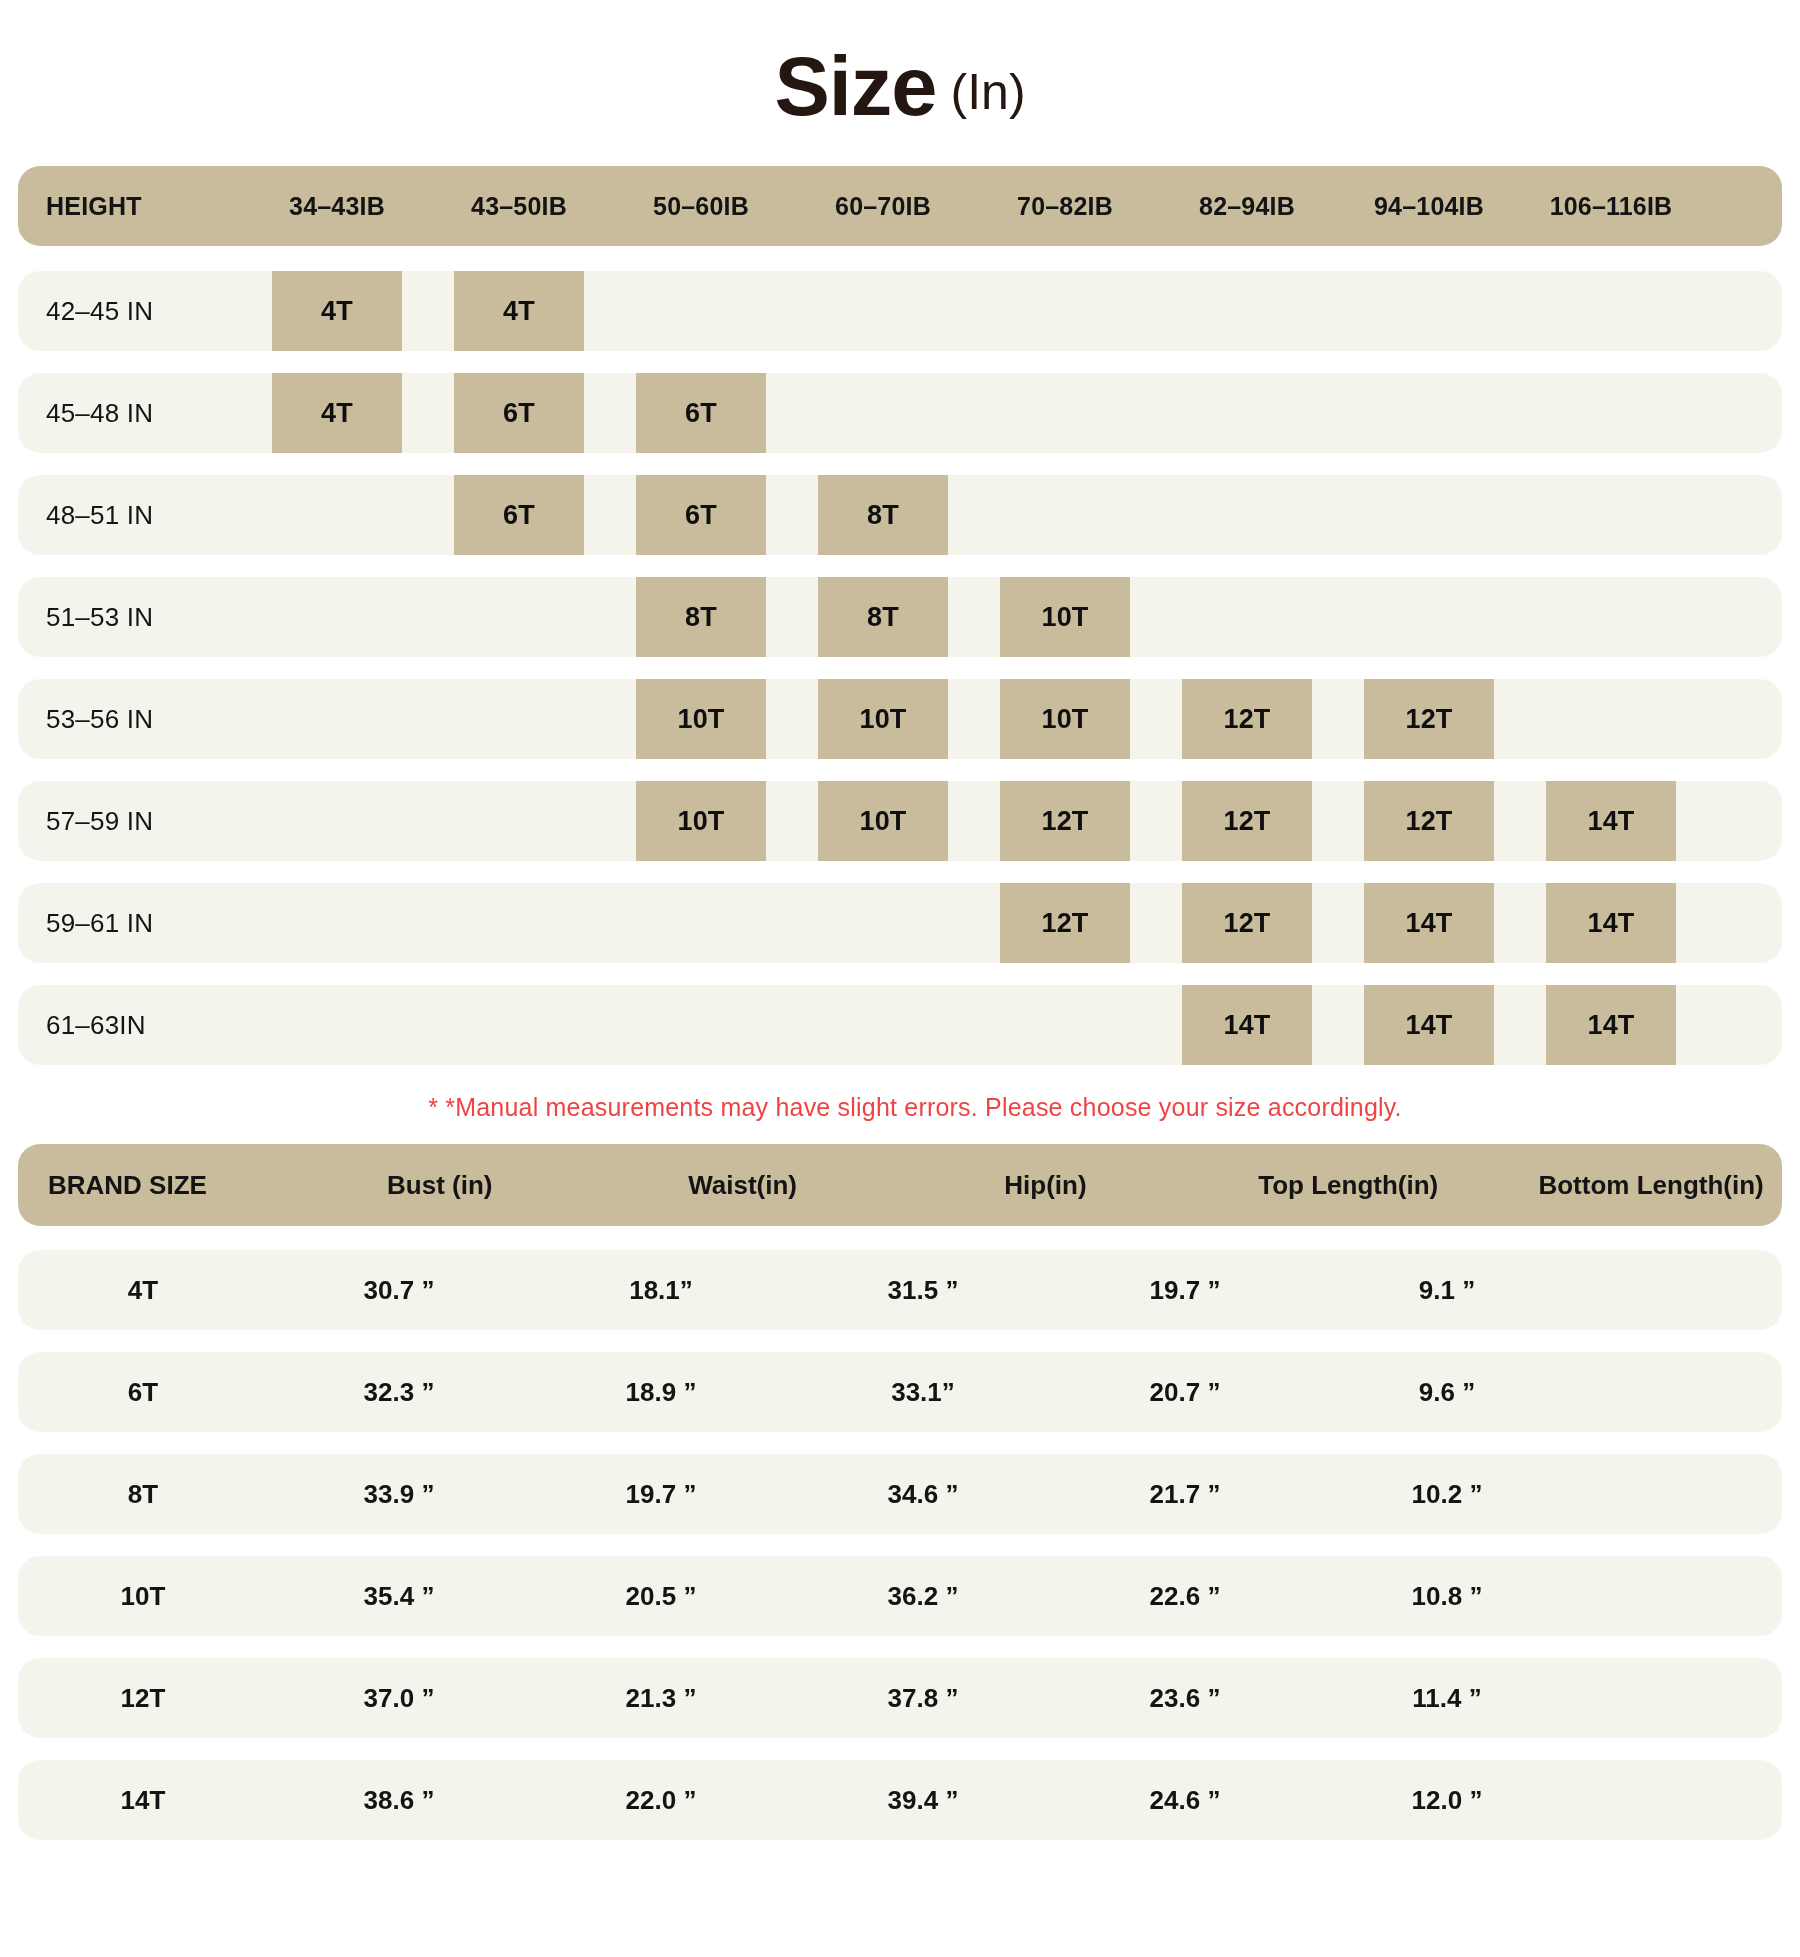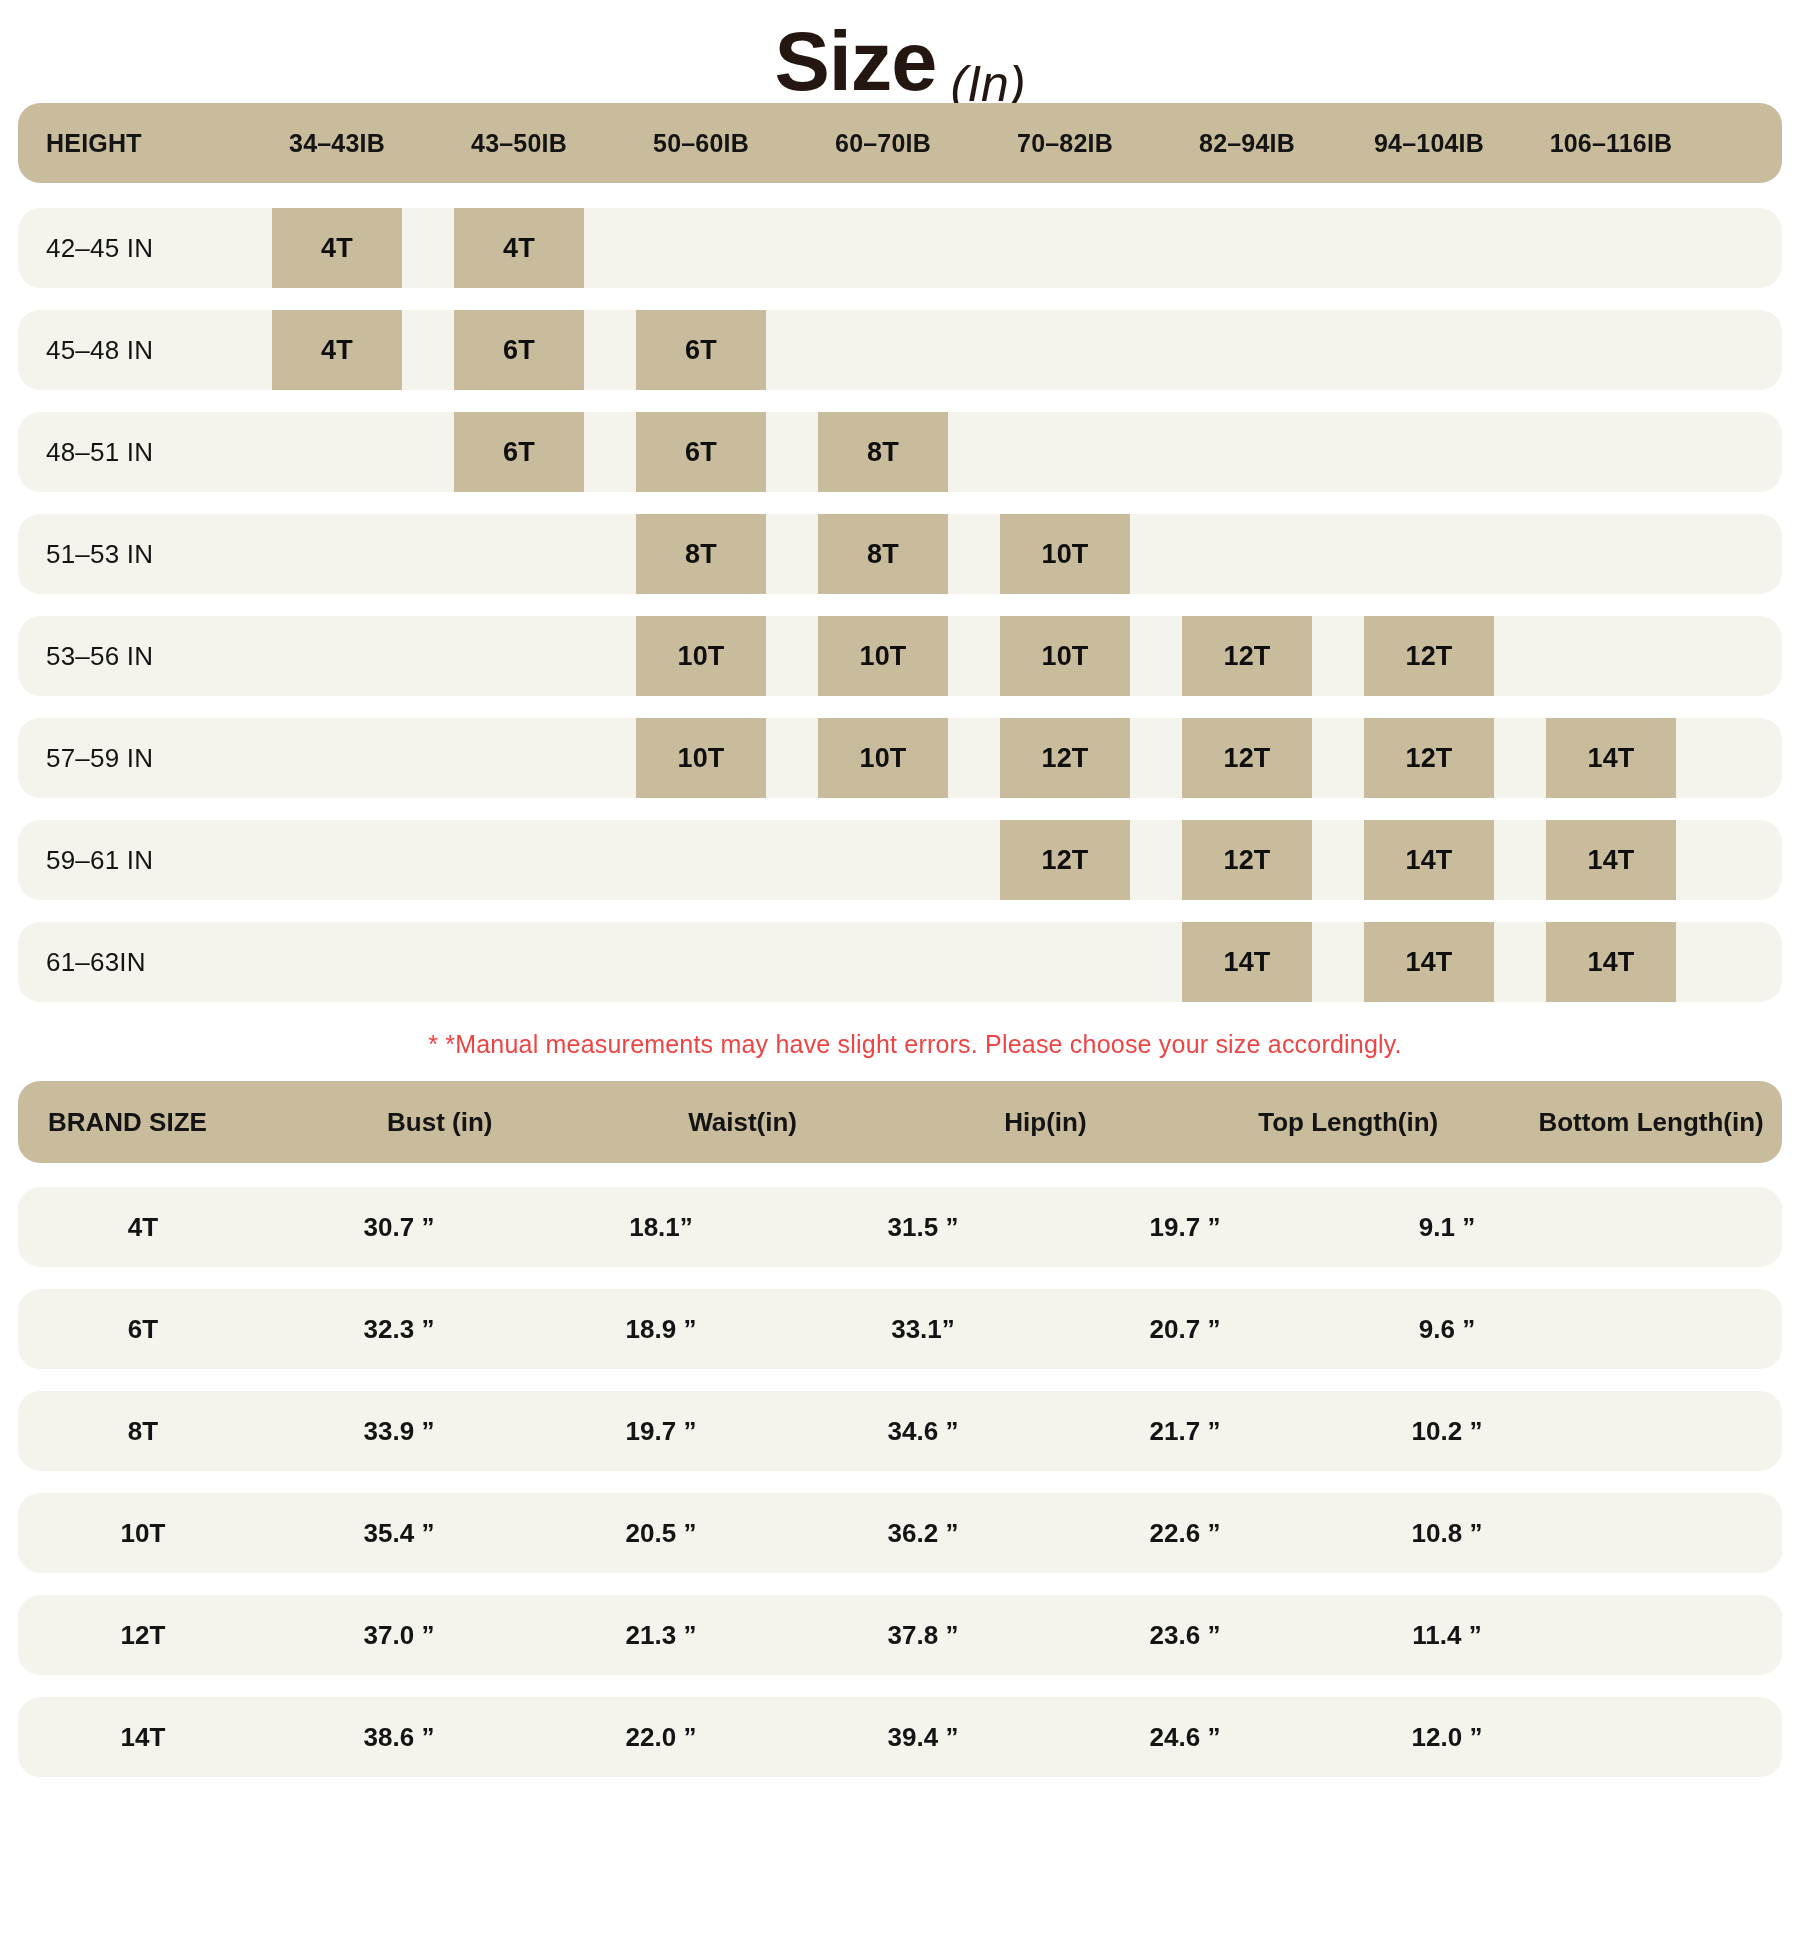--- a/index.html
+++ b/index.html
@@ -15,43 +15,42 @@
 
   .page {
     width: 1800px;
     height: 1957px;
     position: relative;
     padding: 0 18px;
   }
 
   
   .title-wrap {
-    height: 103px;
+    height: 166px;
     display: flex;
-    align-items: flex-end;
+    align-items: center;
     justify-content: center;
     padding-top: 6px;
   }
   .title-main {
     font-size: 83px;
     font-weight: 800;
     letter-spacing: -1px;
     color: #241610;
     line-height: 1;
   }
   .title-unit {
     font-size: 50px;
     font-weight: 400;
     color: #241610;
     letter-spacing: 0px;
     line-height: 1;
     margin-left: 14px;
     position: relative;
     top: 6px;
-    font-style: italic;
   }
 
   
   .bar {
     height: 80px;
     border-radius: 22px;
     display: flex;
     align-items: stretch;
     position: relative;
   }

